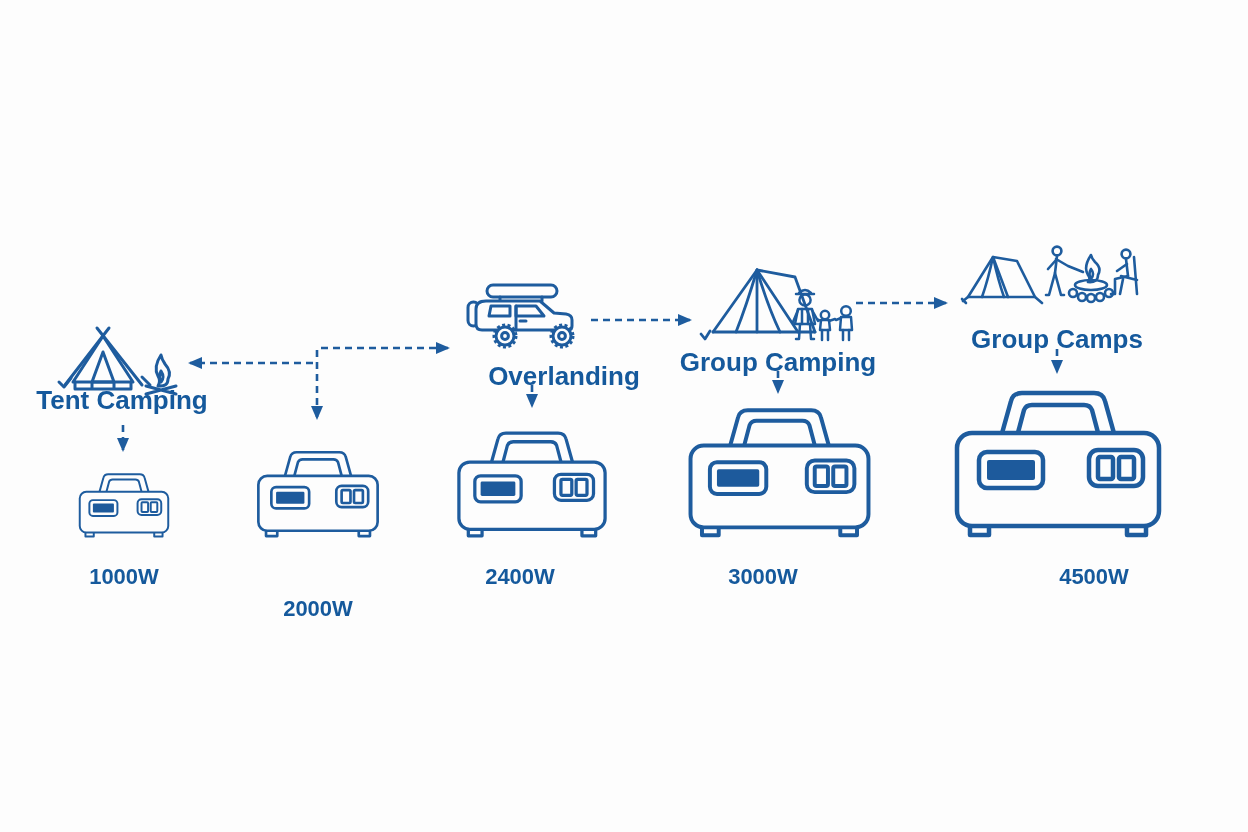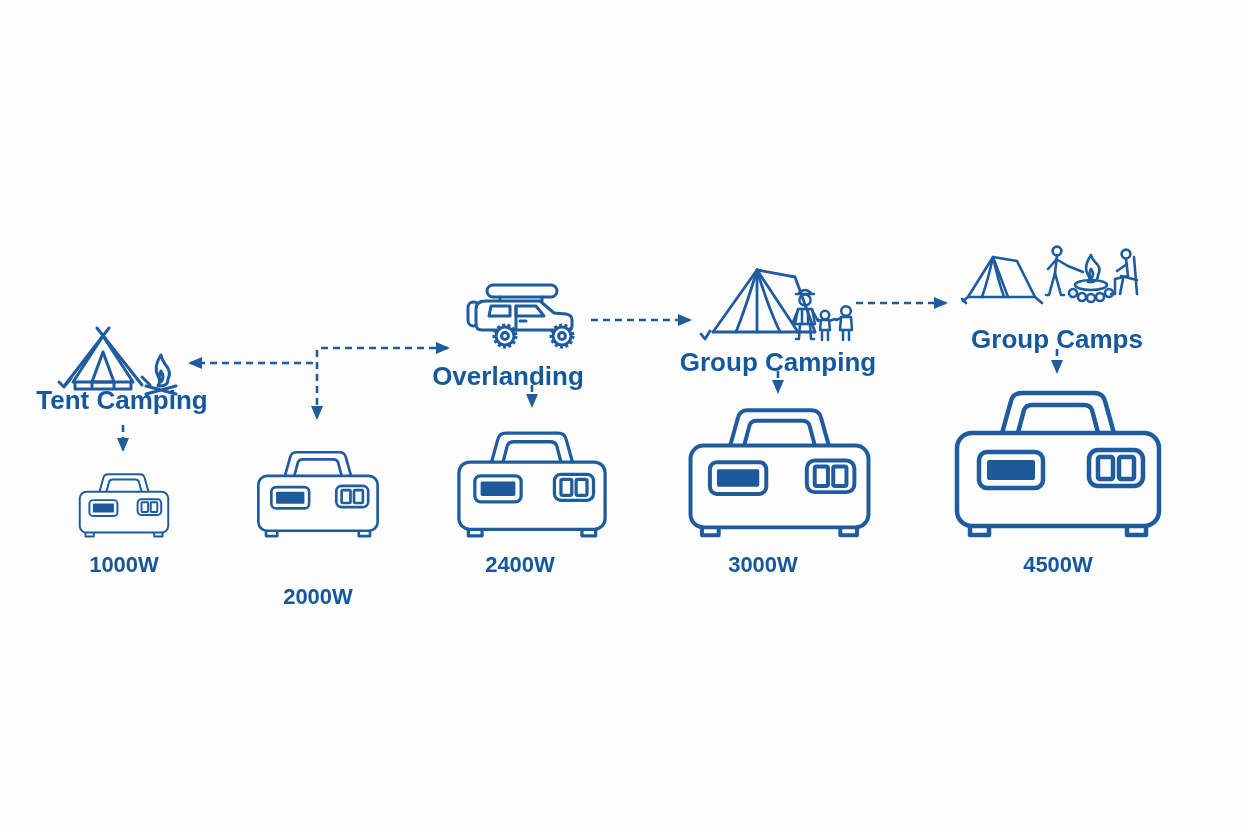--- a/index.html
+++ b/index.html
@@ -13,21 +13,21 @@
   .canvas{
     position:relative;width:1248px;height:832px;background:var(--bg);overflow:hidden;
   }
   .abs{position:absolute;}
   .scene-label{
     position:absolute;transform:translateX(-50%);
     color:var(--text);font-size:26px;font-weight:700;white-space:nowrap;
   }
   .watt-label{
     position:absolute;transform:translateX(-50%);
-    color:var(--text);font-size:22px;font-weight:700;white-space:nowrap;
+    color:var(--text);font-size:22px;font-weight:700;white-space:nowrap;margin-top:12px;
   }
   svg{display:block;overflow:visible;}
   .ln{fill:none;stroke:var(--line);stroke-linecap:round;stroke-linejoin:round;}
   .wh{fill:var(--bg);stroke:var(--line);stroke-linecap:round;stroke-linejoin:round;}
   .flat{fill:var(--fill);stroke:none;}
   .dash{fill:none;stroke:var(--line);stroke-width:2.6;stroke-dasharray:7 5;}
   .tread{fill:none;stroke:var(--line);stroke-dasharray:3 2.4;}
 </style>
 </head>
 <body>
@@ -109,21 +109,21 @@
         <circle class="tread" cx="39" cy="54" r="11" stroke-width="3"></circle>
         <circle class="ln" cx="39" cy="54" r="3.4"></circle>
       </g>
       <g>
         <circle class="wh" cx="96" cy="54" r="9"></circle>
         <circle class="tread" cx="96" cy="54" r="11" stroke-width="3"></circle>
         <circle class="ln" cx="96" cy="54" r="3.4"></circle>
       </g>
     </g>
   </svg>
-  <div class="scene-label" style="left:508px;top:361px">Overlanding</div>
+  <div class="scene-label" style="left:564px;top:361px">Overlanding</div>
   <svg class="abs" style="left:456px;top:428px" width="152" height="110" viewBox="0 0 210 152">
       <use href="#ps"></use>
     </svg>
   <div class="watt-label" style="left:520px;top:552px">2400W</div>
 
   <svg class="abs" style="left:698px;top:262px" width="165" height="85" viewBox="0 0 165 85">
     <g stroke-width="2.8">
       <g>
         <path class="ln" d="M59,8 L15,70 M59,8 L100,70 M59,8 L59,70"></path>
         <path class="ln" d="M59,8 Q48,45 38,70 M59,8 Q70,45 82,70"></path>
@@ -191,15 +191,15 @@
         <path class="ln" d="M167,22 L157,29"></path>
         <path class="ln" d="M168,34 L155,37 L155,52 L151,52"></path>
         <path class="ln" d="M174,15 L177,52 M161,34 L177,38 M163,37 L160,52"></path>
       </g>
     </g>
   </svg>
   <div class="scene-label" style="left:1057px;top:324px">Group Camps</div>
   <svg class="abs" style="left:953px;top:386px" width="210" height="152" viewBox="0 0 210 152">
       <use href="#ps"></use>
     </svg>
-  <div class="watt-label" style="left:1058px;top:552px">4500W</div>
+  <div class="watt-label" style="left:1094px;top:552px">4500W</div>
 
 </div>
 
 </body></html>

